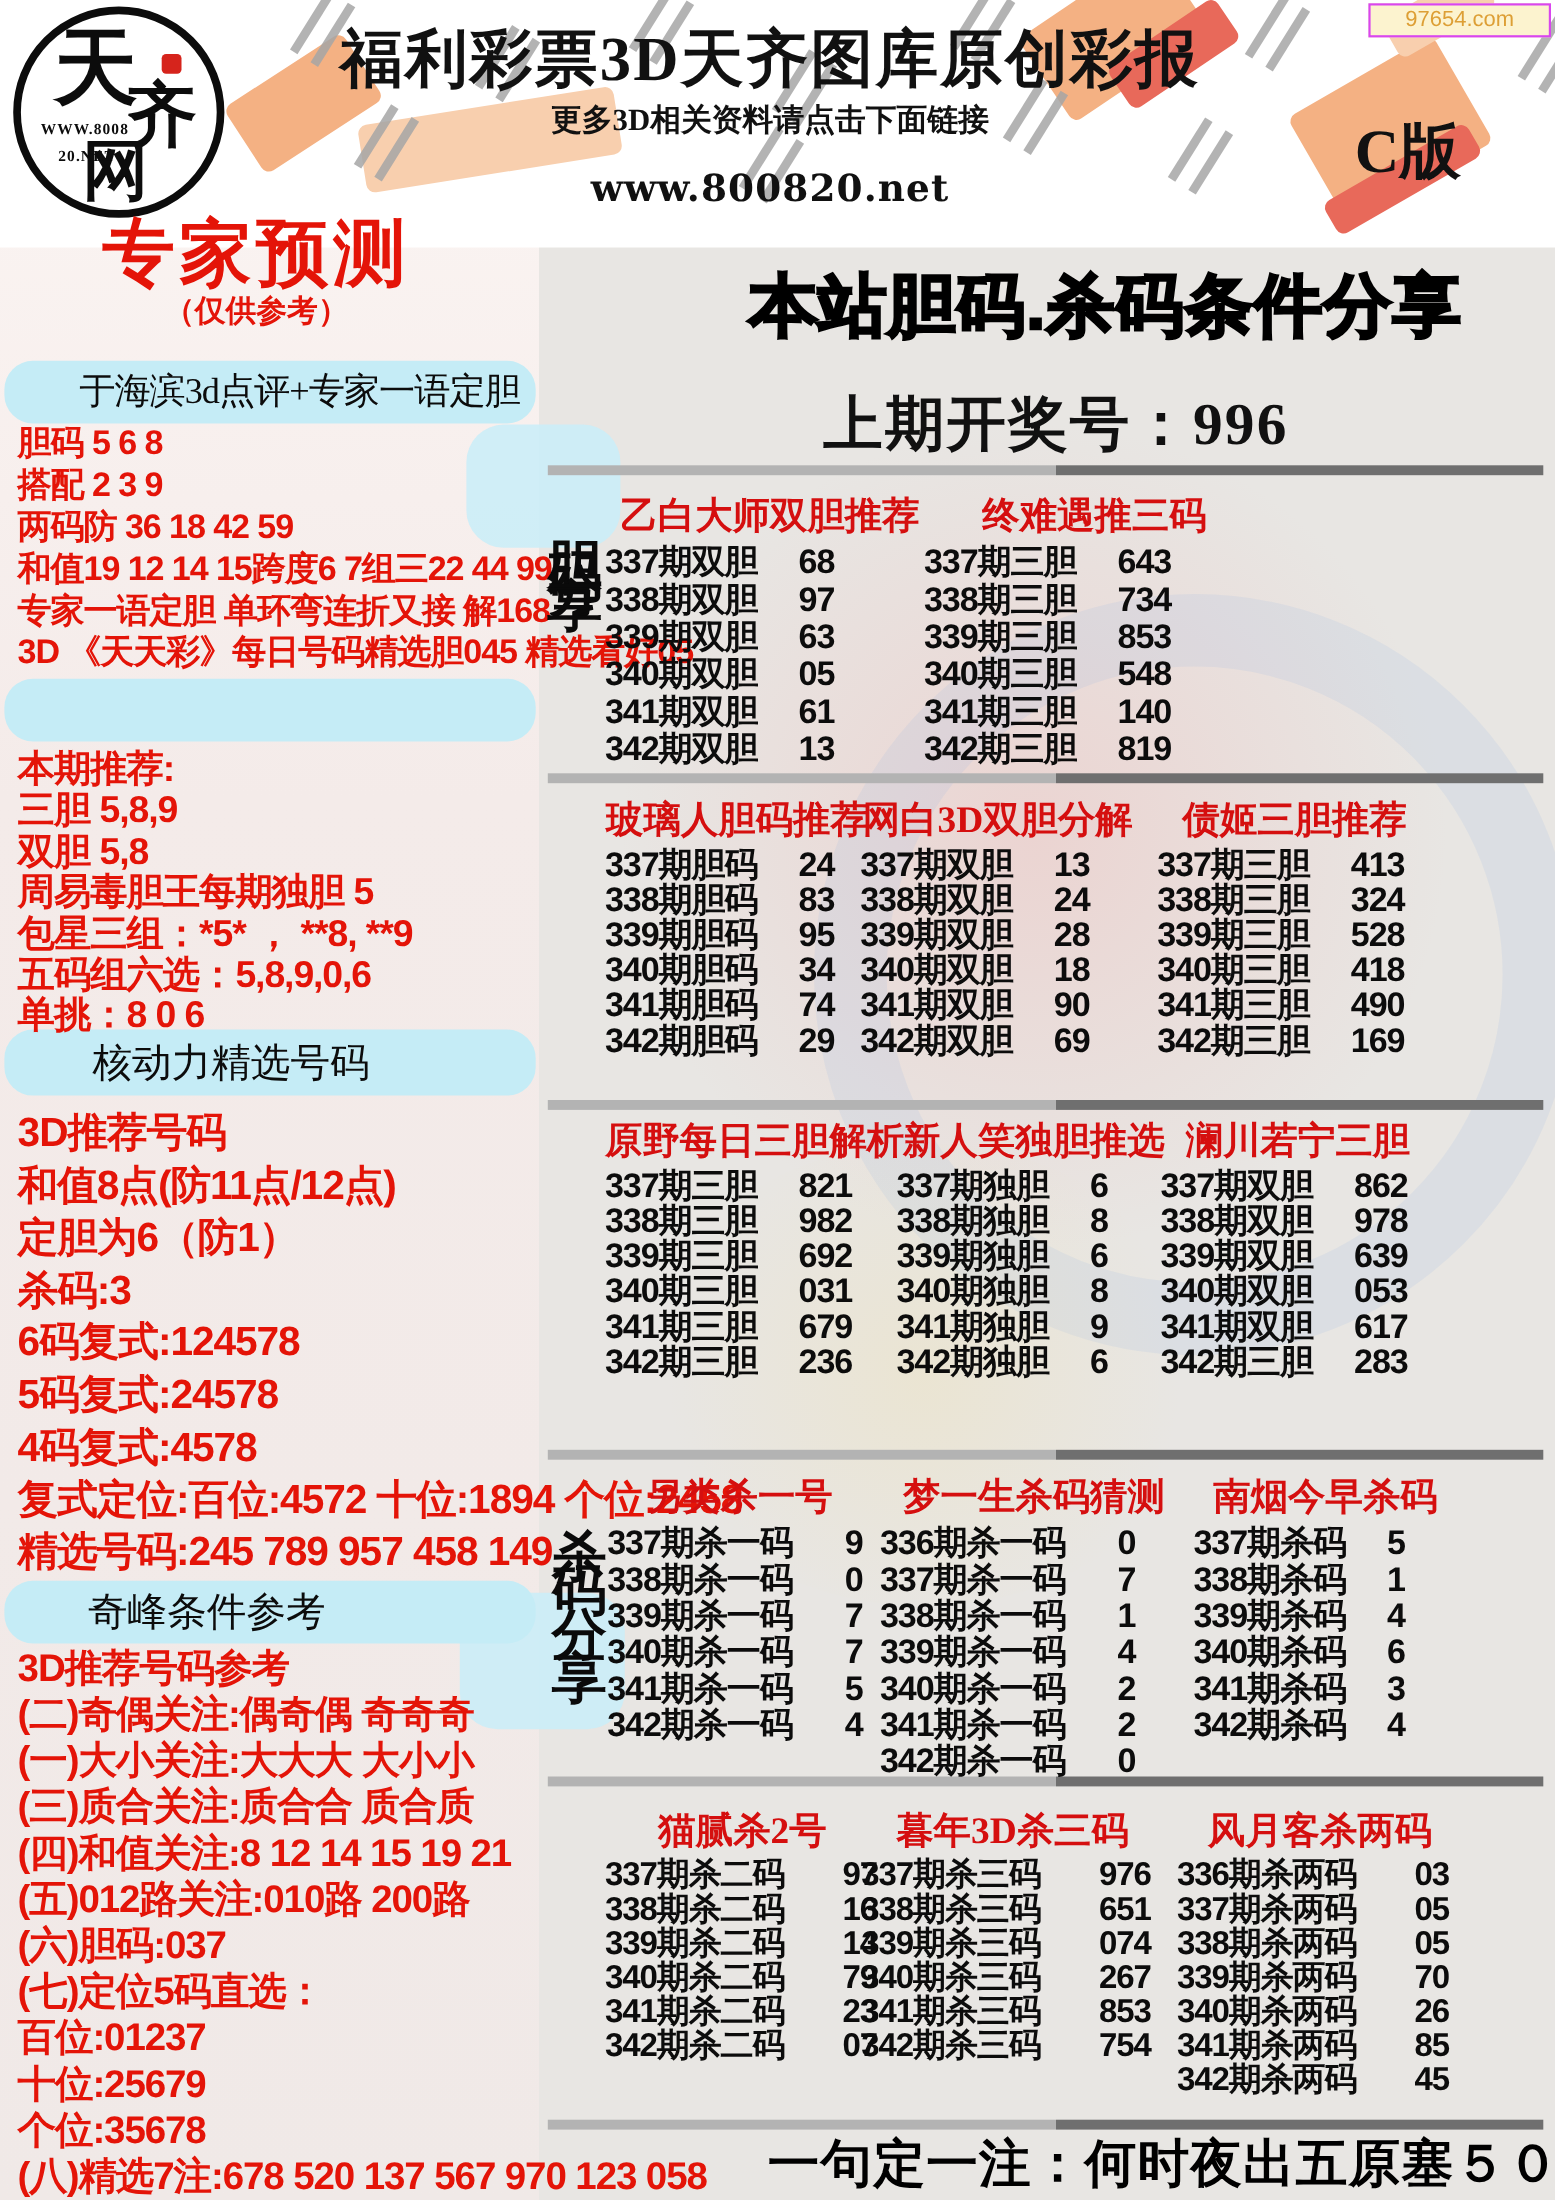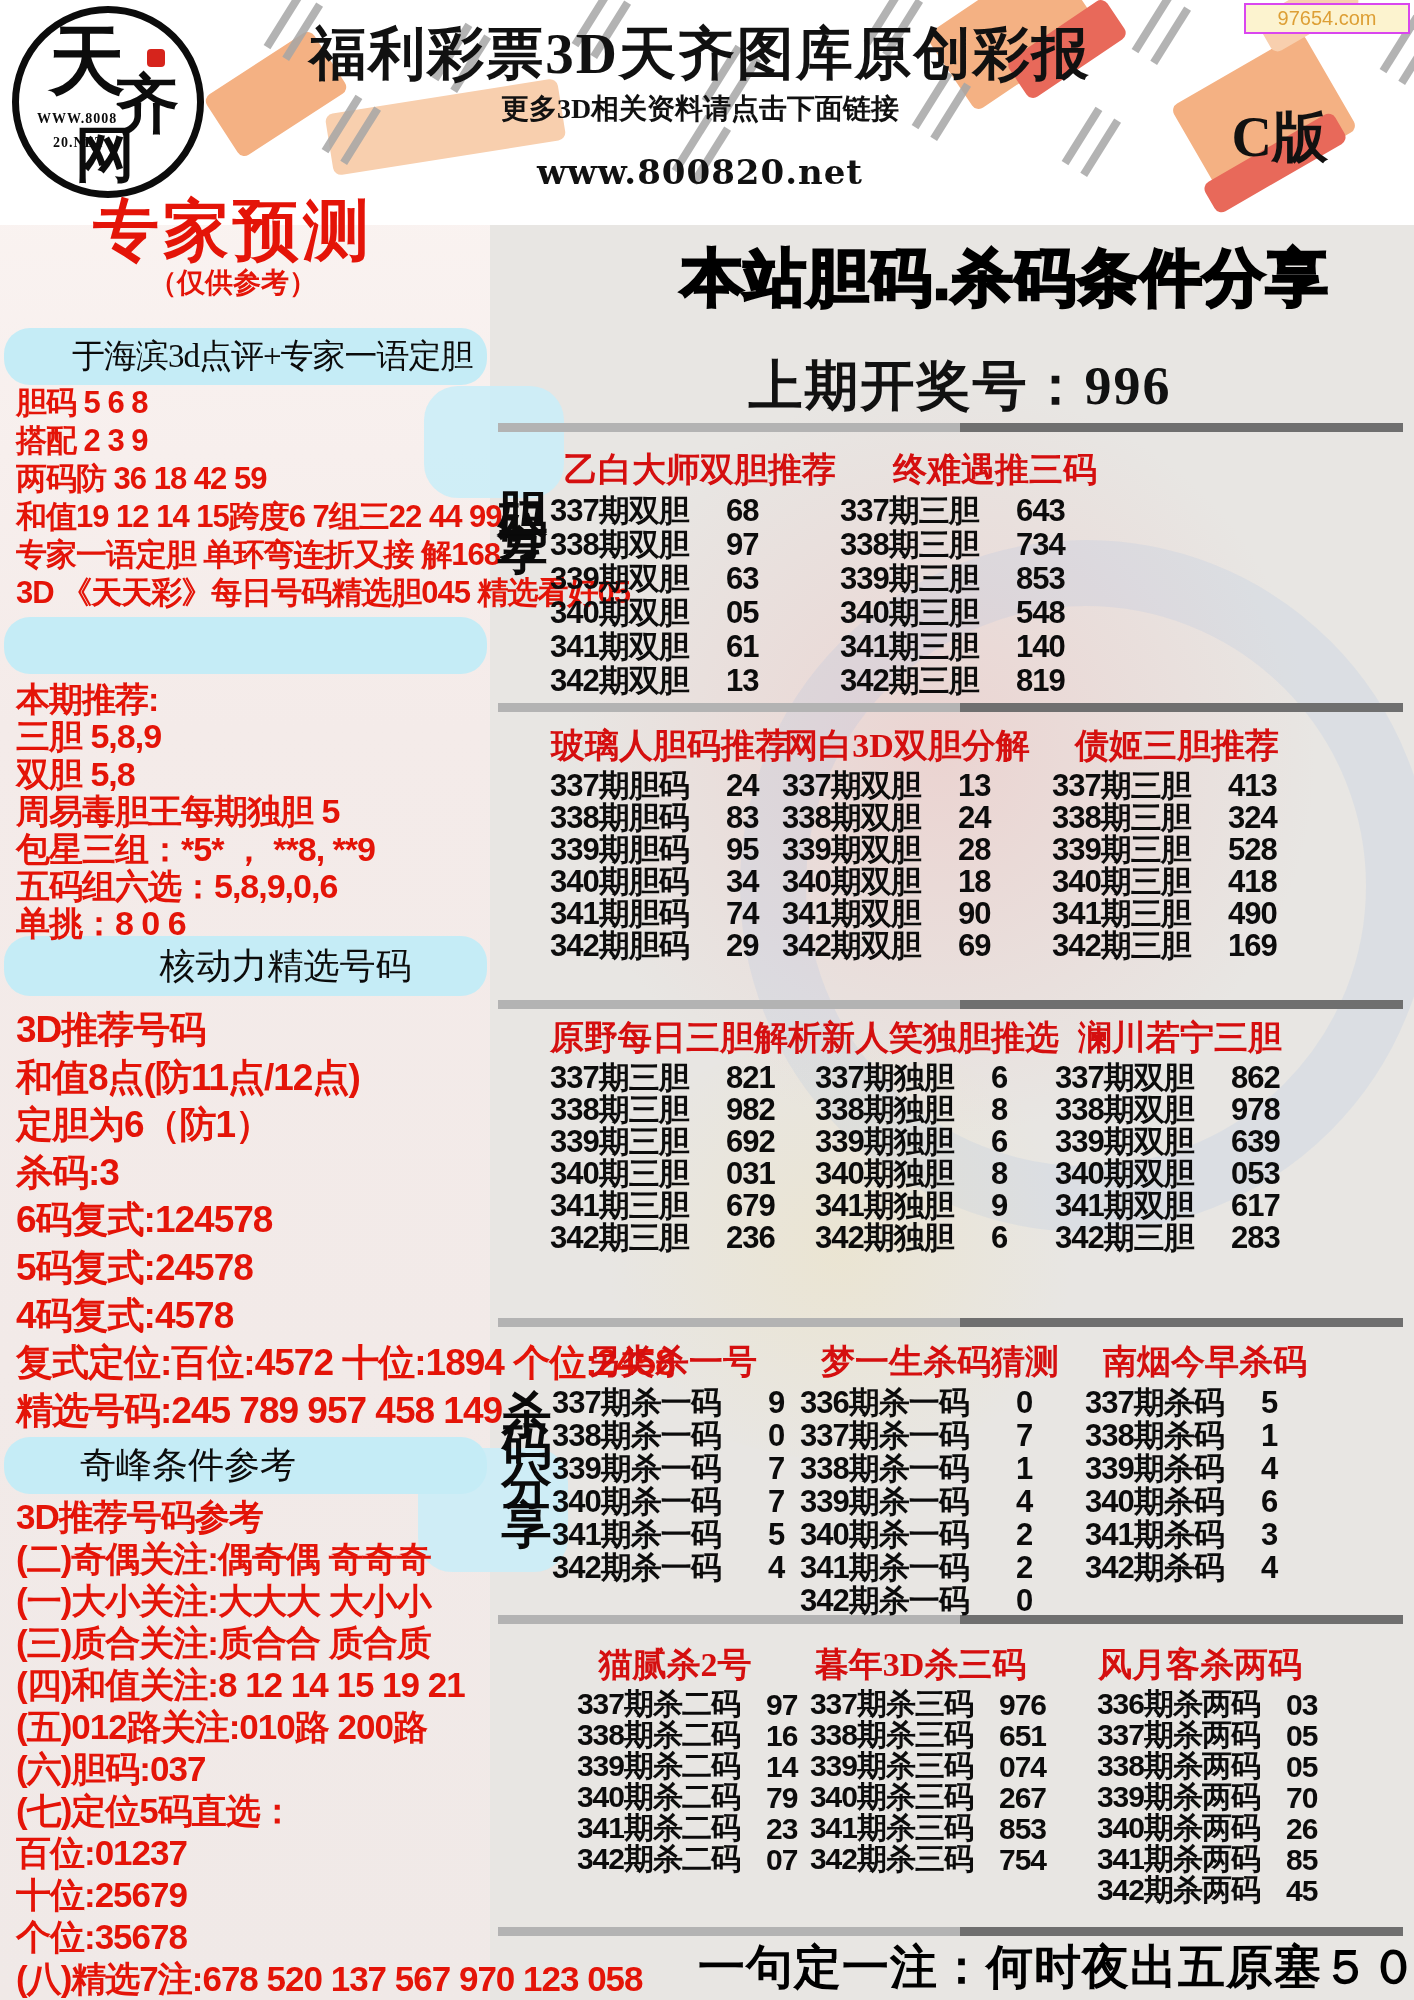--- a/index.html
+++ b/index.html
@@ -35,21 +35,21 @@
   .leftbg{position:absolute;left:0;top:180px;width:490px;height:1820px;z-index:1;
         background:linear-gradient(180deg,#faf3f1,#f4ebe9 30%,#f2eae8 65%,#f0e9e7);}
   .expert-title{position:absolute;left:0;top:186px;width:466px;text-align:center;z-index:3;
         font-family:"Liberation Serif",serif;font-weight:700;font-size:66px;color:var(--red);letter-spacing:4px;}
   .expert-note{position:absolute;left:0;top:264px;width:466px;text-align:center;z-index:3;
         font-family:"Liberation Serif",serif;font-weight:700;font-size:28px;color:var(--red);}
   .cyanbar{position:absolute;left:4px;width:483px;background:var(--cyan);border-radius:26px;z-index:2;}
   .cyanbar span{font-family:"Liberation Serif",serif;color:#0c0c0c;display:block;}
   .bar1{top:328px;height:57px;} .bar1 span{padding-left:68px;font-size:33px;line-height:57px;letter-spacing:-1px;}
   .bar2{top:617px;height:57px;}
-  .bar3{top:936px;height:60px;} .bar3 span{padding-left:80px;font-size:36px;line-height:60px;text-align:center;}
+  .bar3{top:936px;height:60px;} .bar3 span{padding-left:80px;font-size:36px;line-height:60px;}
   .bar4{top:1437px;height:57px;} .bar4 span{padding-left:76px;font-size:36px;line-height:57px;}
   .redblock{position:absolute;left:16px;color:var(--red);font-weight:700;white-space:nowrap;z-index:3;
         letter-spacing:-1px;}
   .b1{top:384px;font-size:31px;line-height:38px;}
   .b2{top:681px;font-size:34px;line-height:37.4px;}
   .b3{top:1006px;font-size:37px;line-height:47.6px;}
   .b4{top:1496px;font-size:35px;line-height:42px;}
   .redline{height:inherit;}
   
   .panel-bg{position:absolute;left:490px;top:222px;width:924px;height:1778px;background:var(--panel);z-index:0;}
@@ -72,21 +72,21 @@
   .thead{font-size:34px;font-weight:700;color:var(--thred);text-align:center;line-height:40px;
         font-family:"Liberation Serif",serif;white-space:nowrap;}
   .tbody{margin-top:4px;}
   .trow{display:flex;align-items:center;gap:26px;color:#0c0c0c;font-weight:700;white-space:nowrap;
         letter-spacing:-1px;font-family:"Liberation Sans",sans-serif;}
   .trow .c0{min-width:var(--lw,150px);}
   .t0 .trow{height:34px;font-size:31px;}
   .t1 .trow{height:32px;font-size:31px;}
   .t2 .trow{height:32px;font-size:31px;}
   .t3 .trow{height:33px;font-size:31px;}
-  .t4 .trow{height:31px;font-size:30px;text-align:right;}
+  .t4 .trow{height:31px;font-size:30px;}
   .panel-footer{position:absolute;left:698px;top:1936px;font-size:47px;font-weight:700;color:#000;
         white-space:nowrap;letter-spacing:1px;font-family:"Liberation Serif",serif;z-index:3;}
 </style>
 </head>
 <body>
 
 <div class="page" style="--red: #e41408; --thred: #d50f0f; --cyan: #c5ecf6; --panel: #e8e6e3; --divlight: #b3b3b3; --divdark: #6f6f6f; --badge-bg: #fcf3cf; --badge-text: #dd9f35;">
 
   <div class="header">
     <div class="oshape" style="left:212px;top:58px;width:128px;height:72px;background:#f4b183;transform:rotate(-33deg);"></div>

